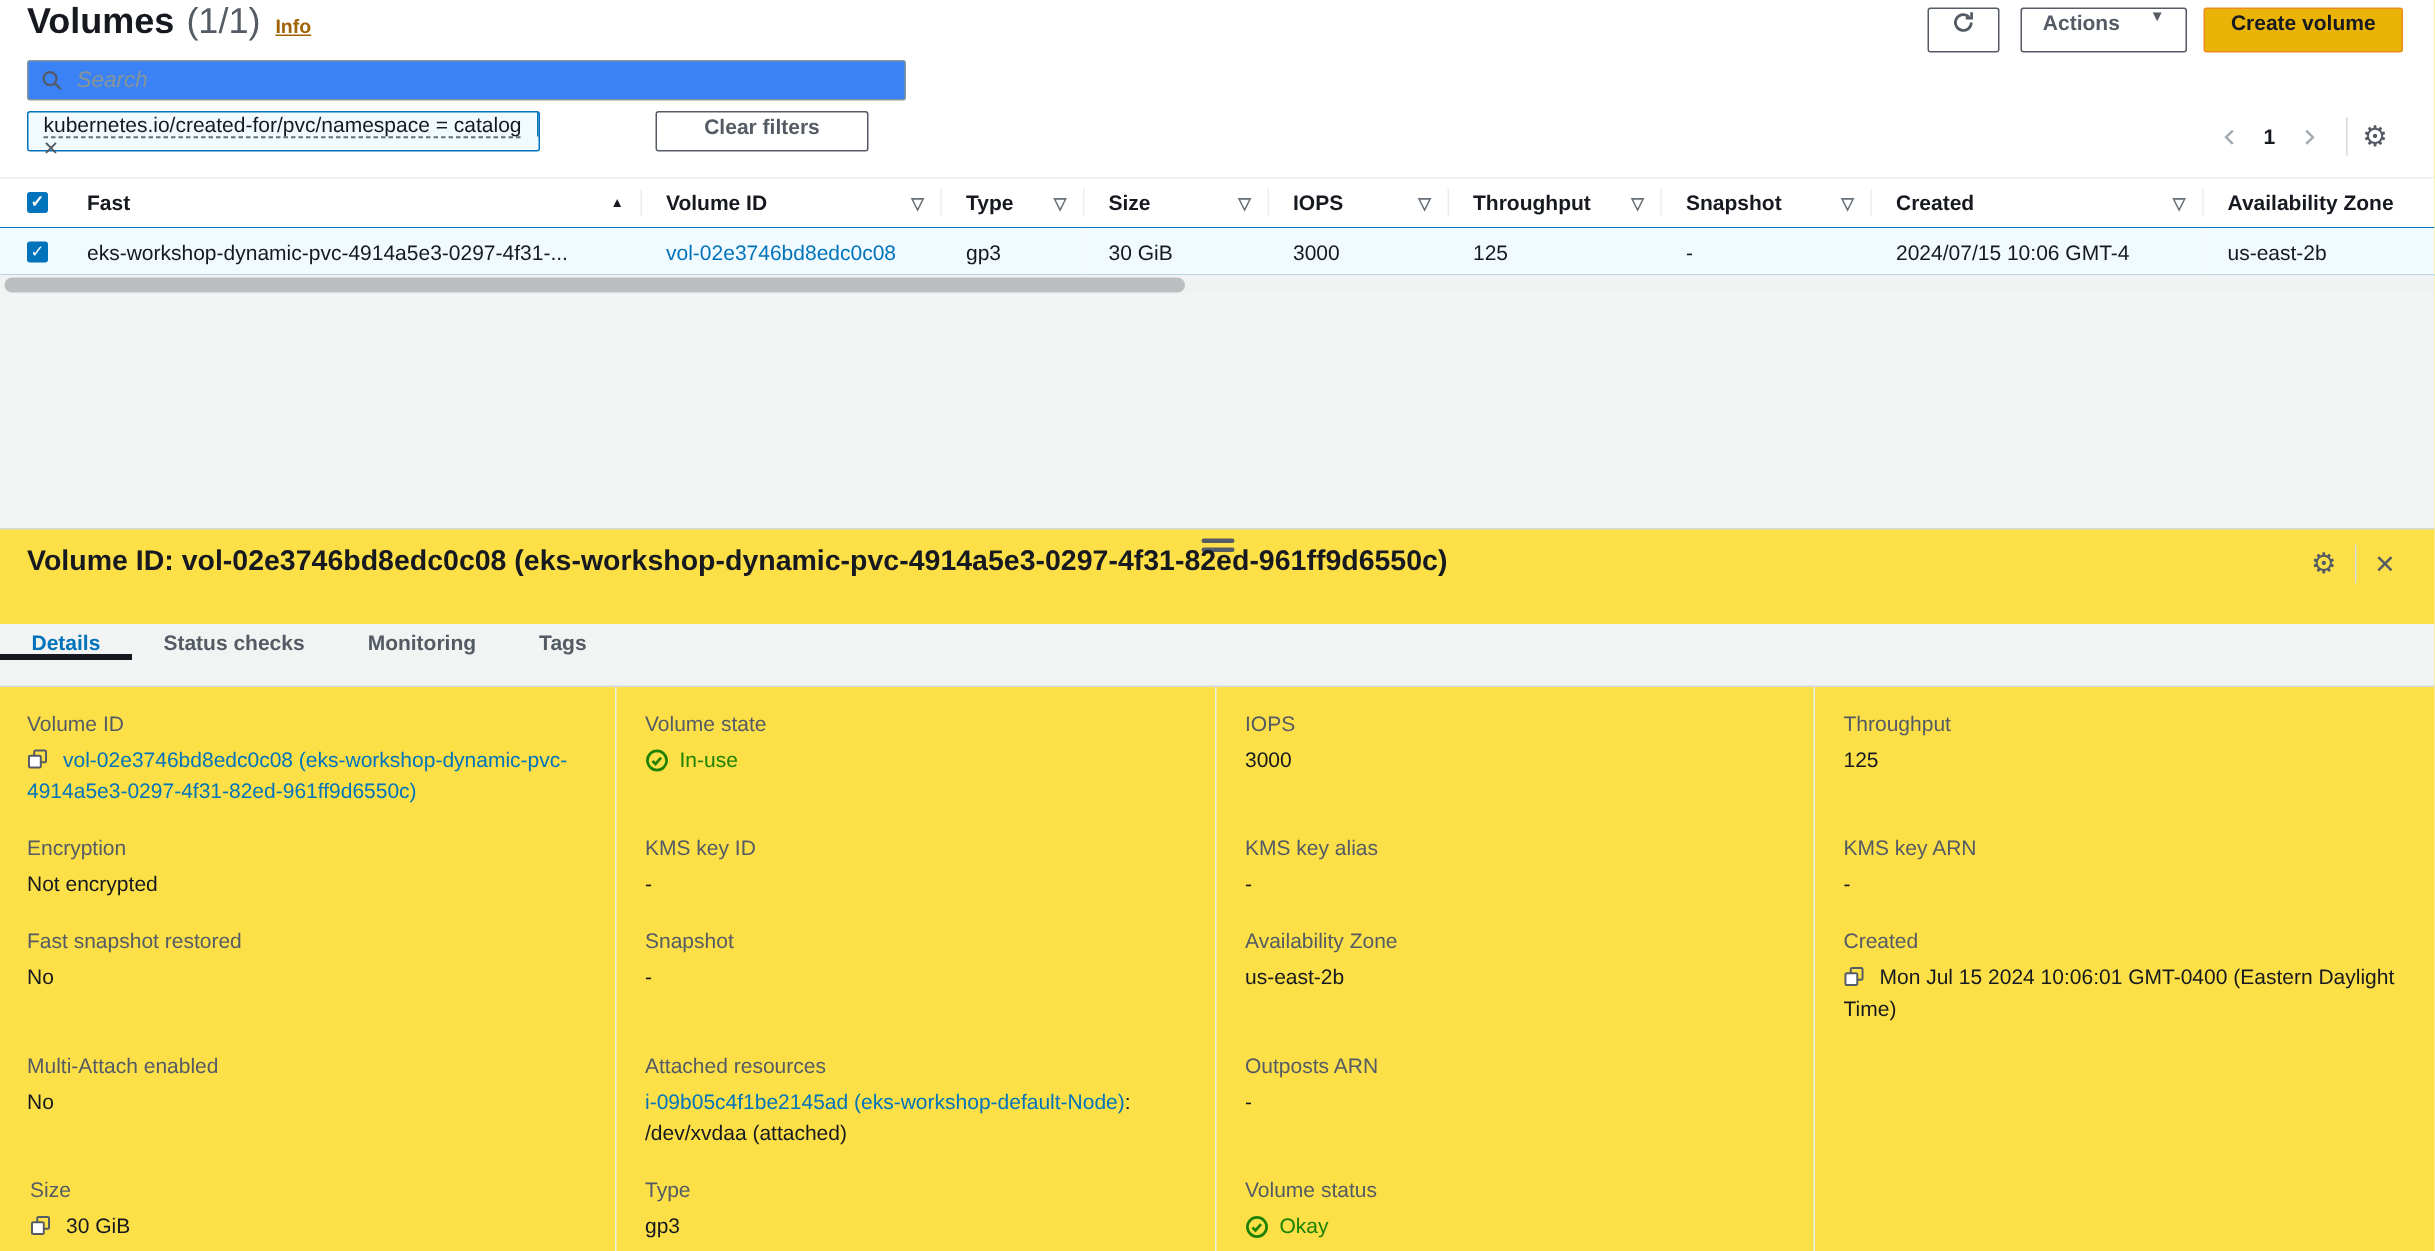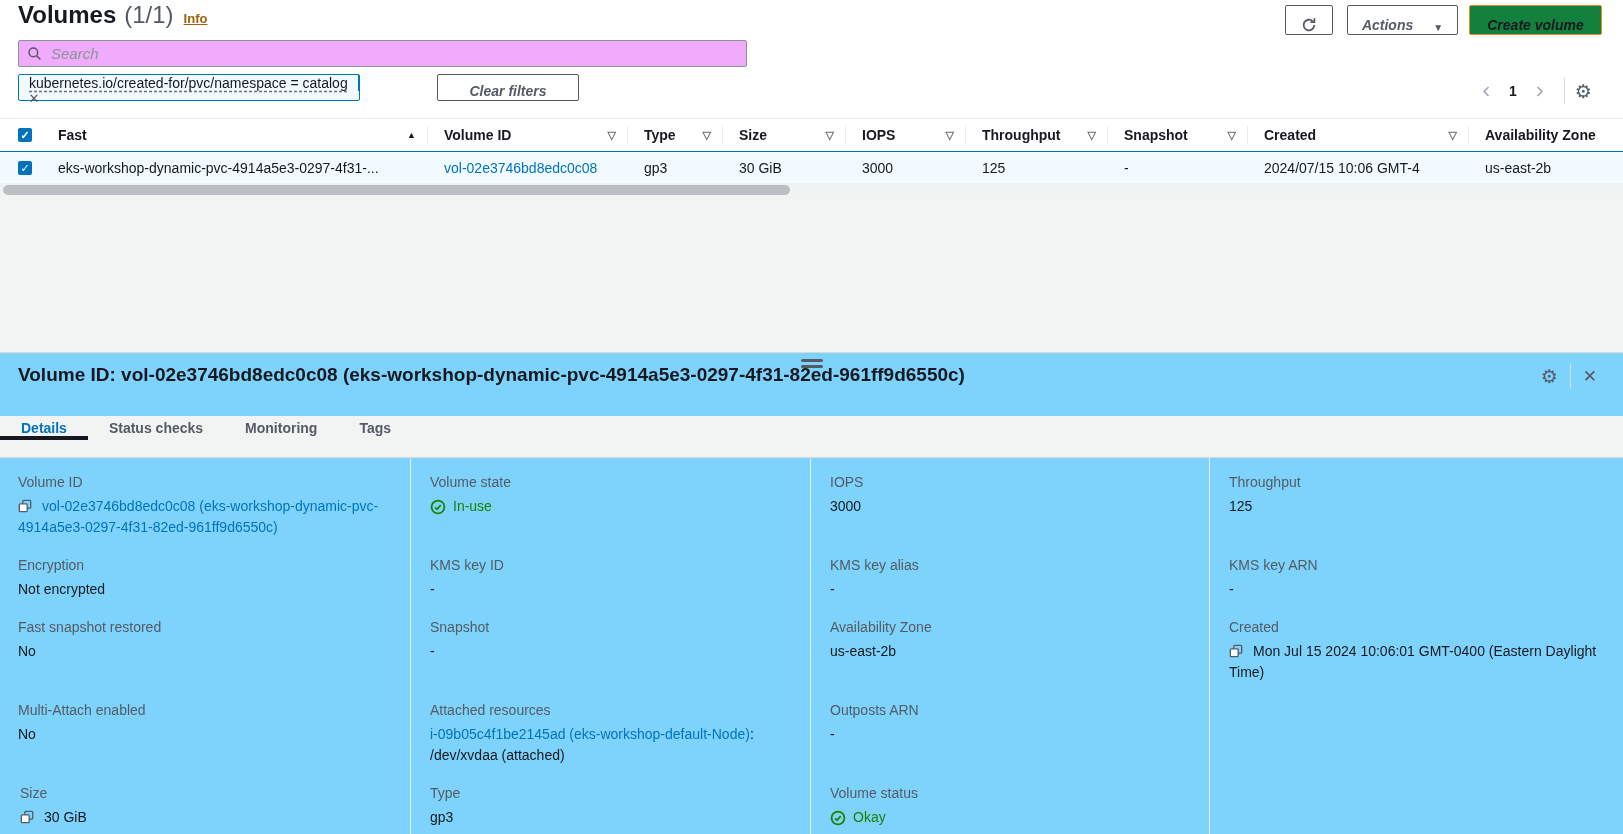--- a/index.html
+++ b/index.html
@@ -10,29 +10,29 @@
   }
   svg{display:block}
   
   .title-row{position:absolute;left:18px;top:1px;display:flex;align-items:baseline;}
   .page-title{font-size:24px;font-weight:700;color:#16191f;}
   .page-count{font-size:24px;font-weight:400;color:#545b64;margin-left:8px;}
   .info-link{font-size:13px;font-weight:700;color:#a16207;margin-left:10px;cursor:pointer;text-decoration:underline;}
 
   .btn{position:absolute;top:5px;height:30px;box-sizing:border-box;border:1px solid #545b64;
        border-radius:2px;background:#fff;color:#545b64;font-weight:700;font-size:14px;
-       display:flex;align-items:flex-end;justify-content:center;gap:20px;cursor:pointer;font-style:italic;}
+       display:flex;align-items:flex-start;justify-content:center;gap:20px;cursor:pointer;}
   .btn-refresh{left:1285px;width:48px;}
   .btn-actions{left:1347px;width:111px;}
-  .btn-create{left:1469px;width:133px;background:#15803d;border-color:#eb8b1e;color:#16191f;}
+  .btn-create{left:1469px;width:133px;background:#eab308;border-color:#eb8b1e;color:#16191f;}
   .caret{font-size:10px;line-height:10px;}
 
   
-  .search-box{position:absolute;left:18px;top:40px;width:729px;height:27px;box-sizing:border-box;
-    border:1px solid #879596;border-radius:2px;background:#f0abfc;display:flex;align-items:center;
+  .search-box{position:absolute;left:18px;top:40px;width:586px;height:27px;box-sizing:border-box;
+    border:1px solid #879596;border-radius:2px;background:#3b82f6;display:flex;align-items:center;
     padding:0 8px;gap:7px;}
   .search-box input{border:none;outline:none;flex:1;font-family:inherit;font-size:15px;
     font-style:italic;color:#16191f;background:transparent;}
   .search-box input::placeholder{color:#879596;font-style:italic;}
 
   
   .filter-token{position:absolute;left:18px;top:74px;height:27px;box-sizing:border-box;
     border:1px solid #0073bb;background:#f1faff;border-radius:2px;display:flex;align-items:stretch;flex-direction:column;}
   .token-label{display:flex;align-items:center;padding:0 10px;color:#16191f;
     border-right:1px solid #0073bb;text-decoration:underline;text-decoration-style:dashed;
@@ -64,21 +64,21 @@
   .checkbox{width:14px;height:14px;background:#0073bb;border-radius:2px;color:#fff;
     font-size:11px;line-height:14px;text-align:center;cursor:pointer;}
   a.tlink{color:#0073bb;text-decoration:none;cursor:pointer;}
 
   
   .hscroll{position:absolute;left:0;right:0;top:183px;height:14px;background:#f1f3f3;}
   .hscroll-thumb{position:absolute;left:3px;top:2px;width:787px;height:10px;background:#bcbfc1;border-radius:5px;cursor:pointer;}
   .gap-band{position:absolute;left:0;right:0;top:197px;height:155px;background:#f2f3f3;}
 
   
-  .panel{position:absolute;left:0;right:0;top:352px;bottom:0;background:#7dd3fc;border-top:1px solid #d5dbdb;}
+  .panel{position:absolute;left:0;right:0;top:352px;bottom:0;background:#fde047;border-top:1px solid #d5dbdb;}
   .drag-handle{position:absolute;left:50%;top:4px;transform:translateX(-50%);
     display:flex;flex-direction:column;gap:3px;cursor:row-resize;padding:2px;}
   .drag-handle i{display:block;width:22px;height:3px;background:#545b64;border-radius:2px;}
   .panel-title{position:absolute;left:18px;top:11px;font-size:19px;font-weight:700;color:#16191f;}
   .panel-icons{position:absolute;right:26px;top:10px;display:flex;align-items:center;color:#545b64;}
   .panel-icons .gear{font-size:19px;line-height:19px;cursor:pointer;}
   .panel-icons .sep{width:1px;height:26px;background:#d5dbdb;margin:0 12px;}
   .panel-icons .close{font-size:17px;line-height:17px;cursor:pointer;}
 
   

